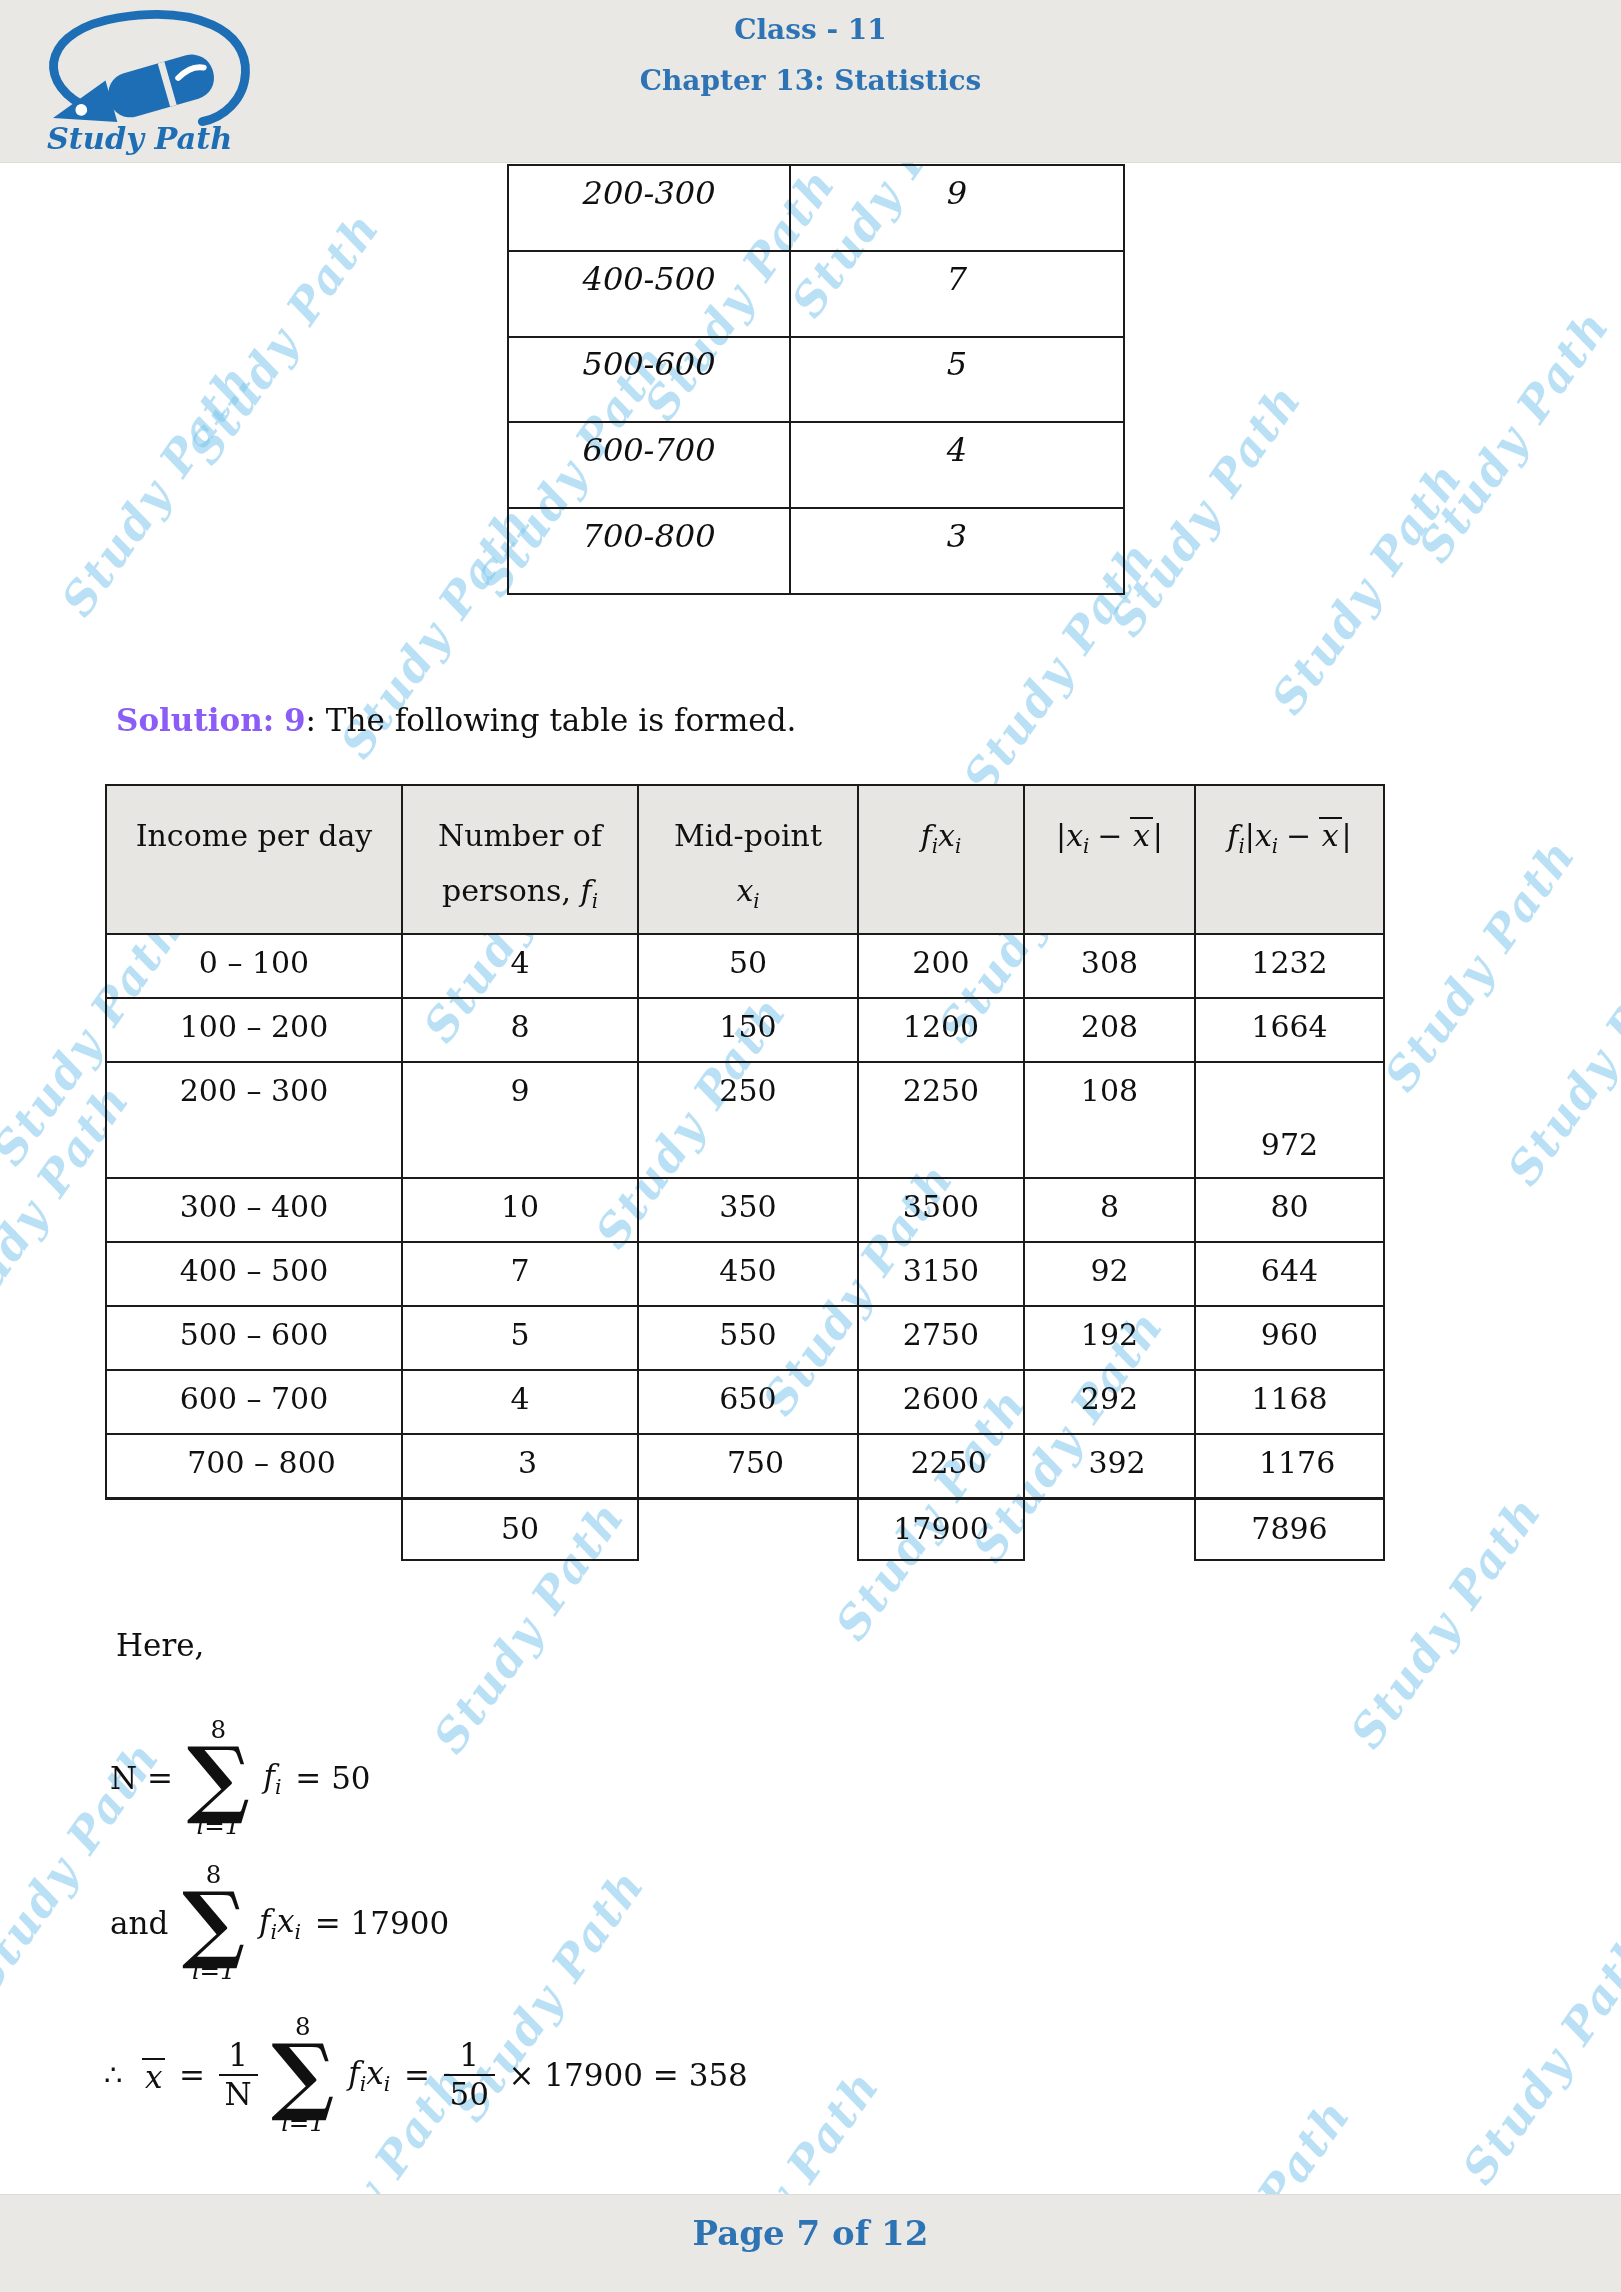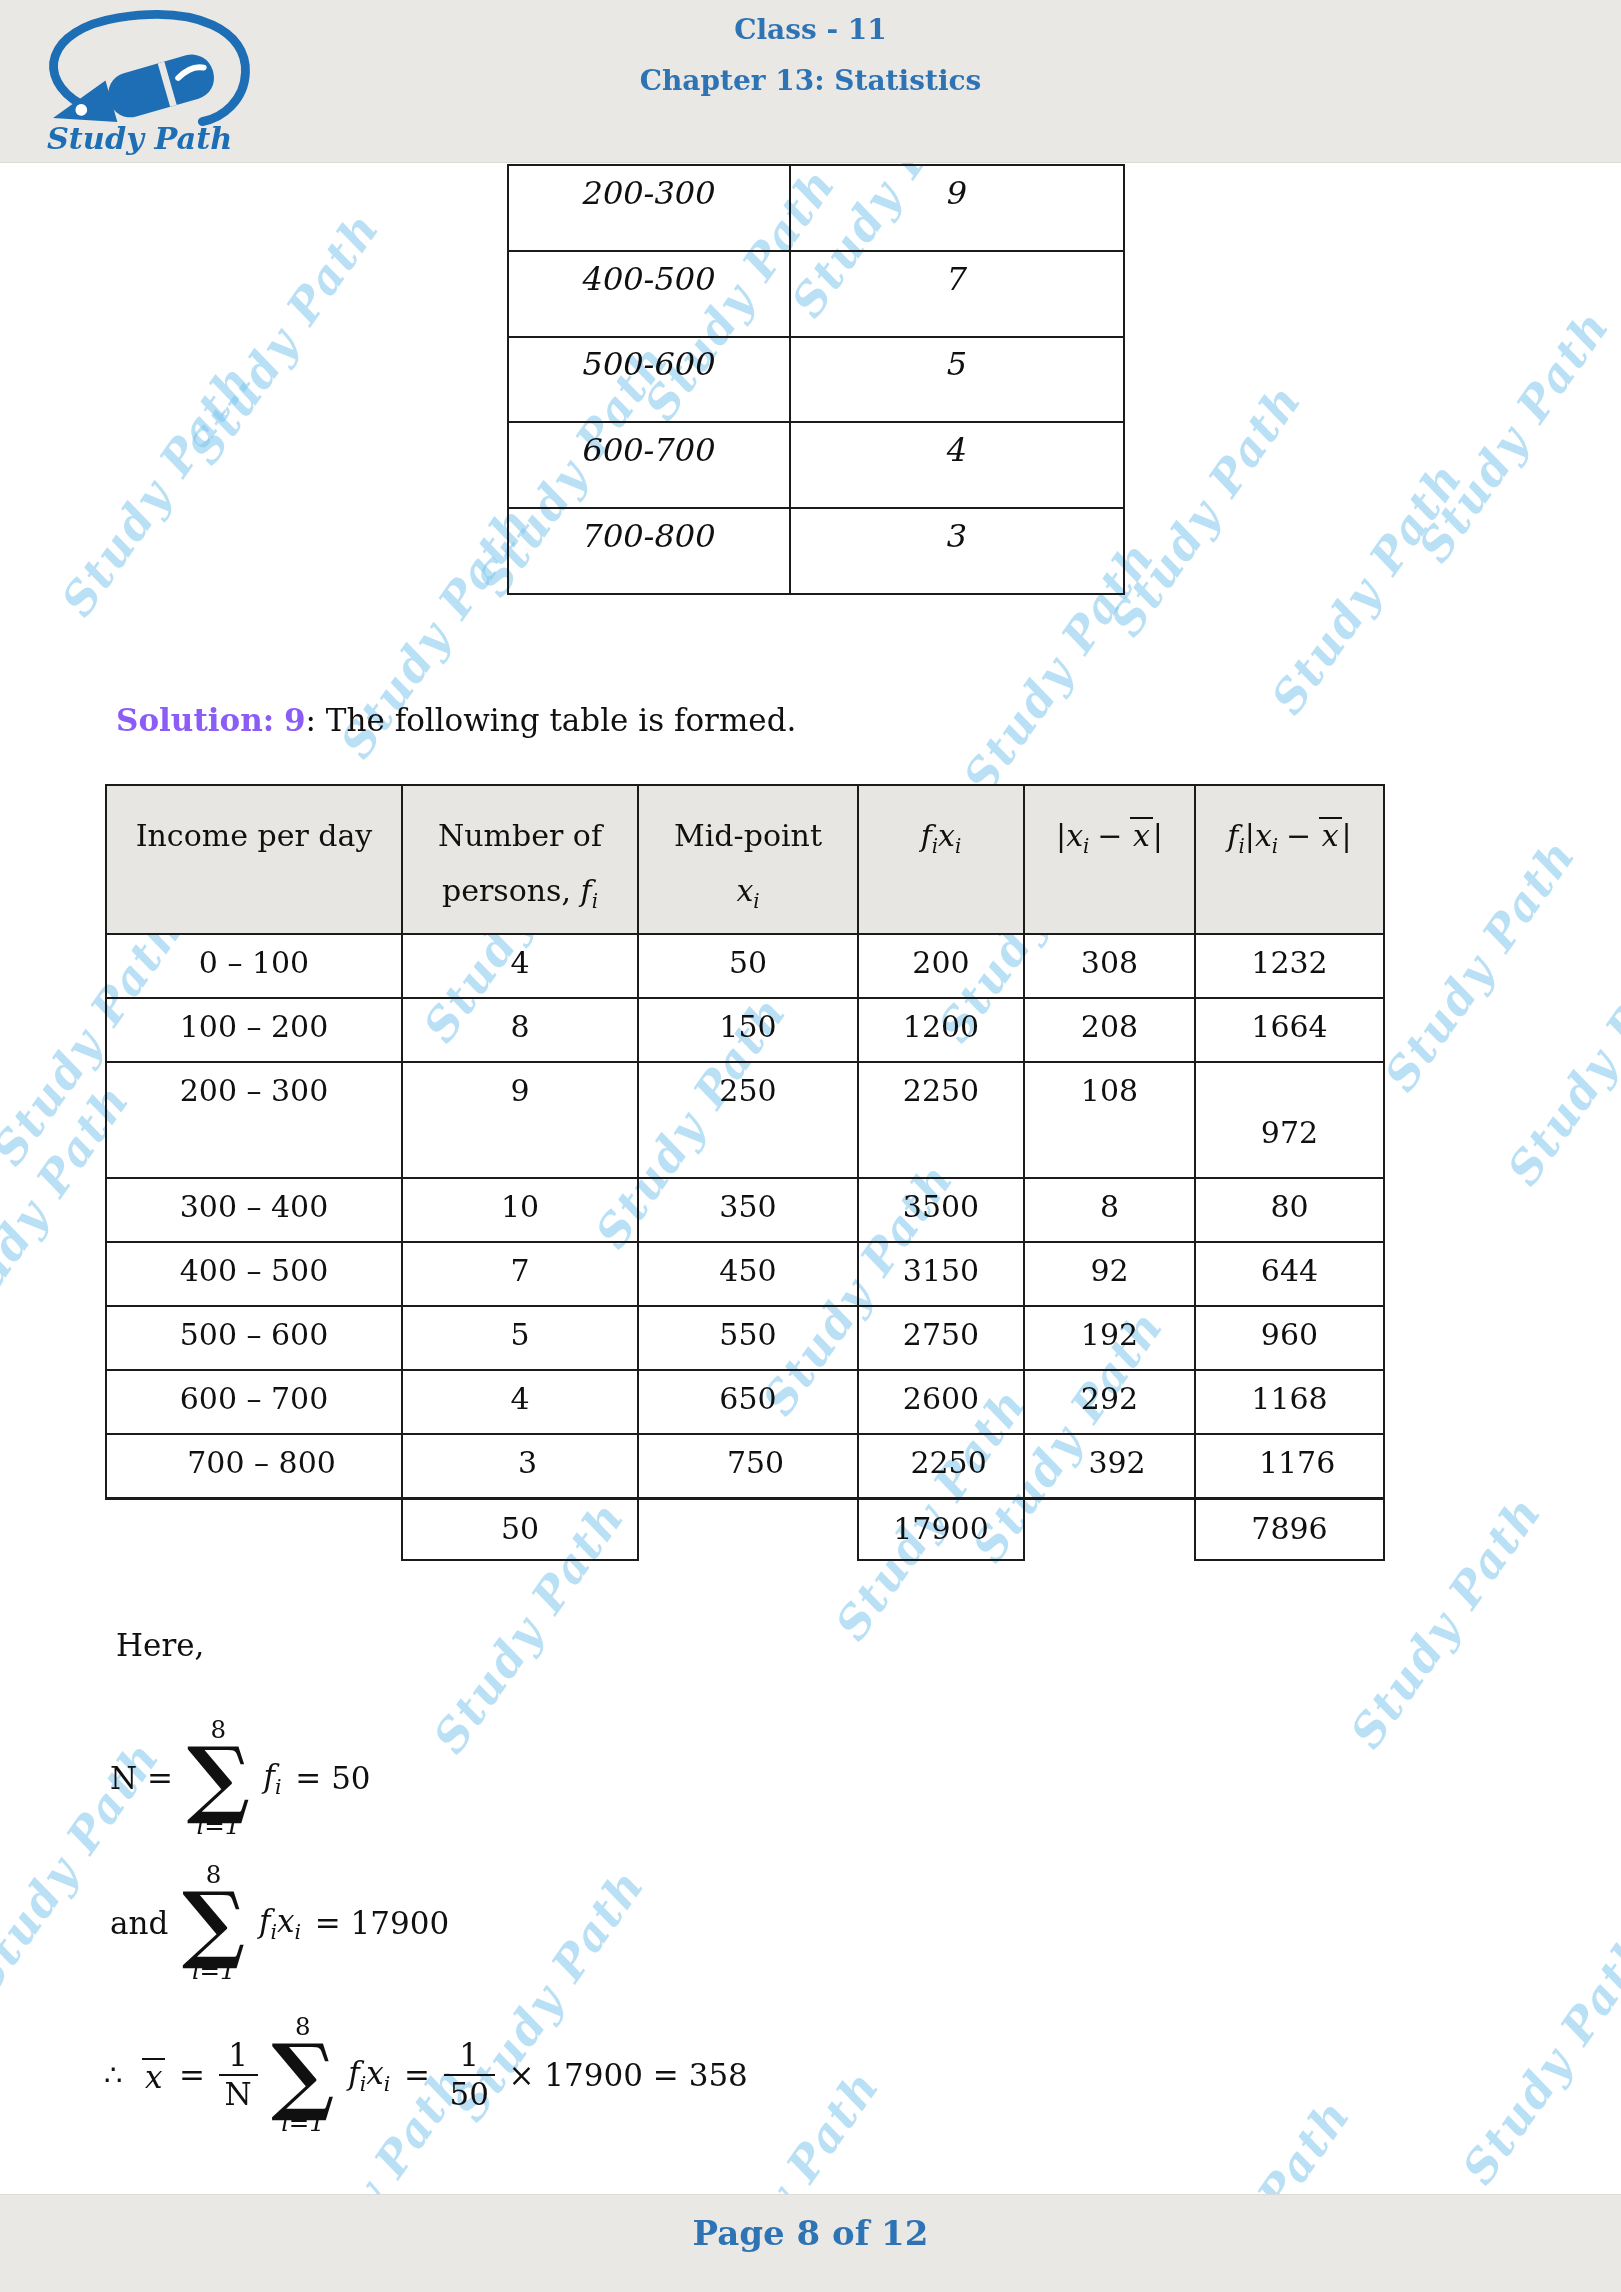--- a/index.html
+++ b/index.html
@@ -40,21 +40,21 @@
   .main-table td{border:2px solid #1b1b1b;text-align:center;vertical-align:top;
                  padding:10.8px 3.9px 0 3.9px;background:transparent;}
   .main-table thead td{background:#e7e6e3;height:125px;padding-top:21.6px;line-height:1.85;
                        border-bottom-width:2.9px;}
   .main-table tbody tr{height:64px;margin-top:48px;}
   .main-table tbody tr.tall{height:116px;}
   .main-table tbody tr.last-data{height:65px;}
   .main-table tbody tr.last-data td{border-bottom-width:3.9px;padding-left:19px;}
   .main-table tbody tr.totals{height:61px;}
   .main-table tbody tr.totals td.open{border-left:none;border-right:none;border-bottom:none;}
-  .main-table td.bottom{vertical-align:bottom;padding-bottom:27px;border-radius:12px;}
+  .main-table td.bottom{vertical-align:bottom;padding-bottom:15px;border-radius:12px;}
 
   .mi{font-style:italic;}
   sub{font-size:0.66em;font-style:italic;}
   .sp{margin:0 7.8px;}
   .ov{display:inline-block;border-top:2.9px solid #111;padding:1px 2.9px 0 2.9px;line-height:1.05;font-style:italic;}
 
   
   .here{position:absolute;left:116px;top:1627px;font-size:31px;z-index:2;}
   .formula{position:absolute;display:flex;align-items:center;gap:13.7px;font-size:31px;z-index:2;}
   .f1{left:110px;top:1717px;}
@@ -307,17 +307,17 @@
     <span class="term"><i class="mi">f</i><sub>i</sub><i class="mi">x</i><sub>i</sub></span>
     <span>=</span>
     <span class="frac">
       <span class="num">1</span>
       <span class="den">50</span>
     </span>
     <span>× 17900 = 358</span>
   </div>
 
   <div class="band footer-band">
-    <span class="footer-text">Page 8 of 12</span>
+    <span class="footer-text">Page 7 of 12</span>
   </div>
 
 </div>
 
 
 </body></html>

